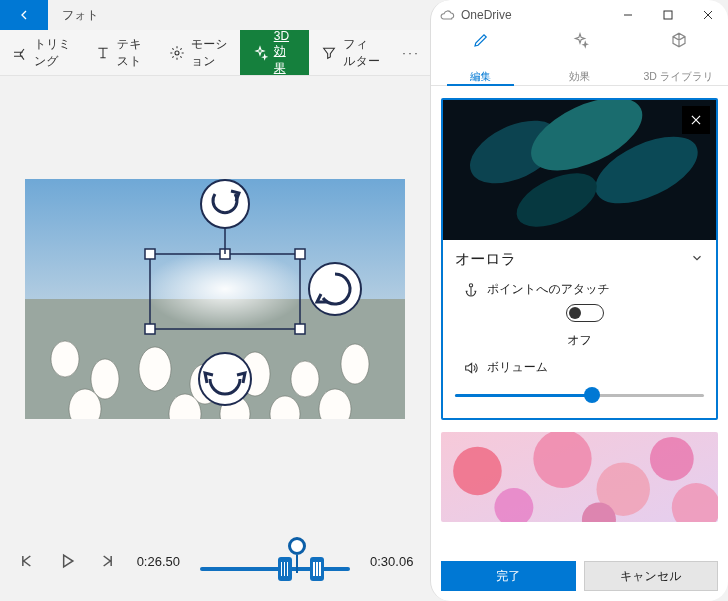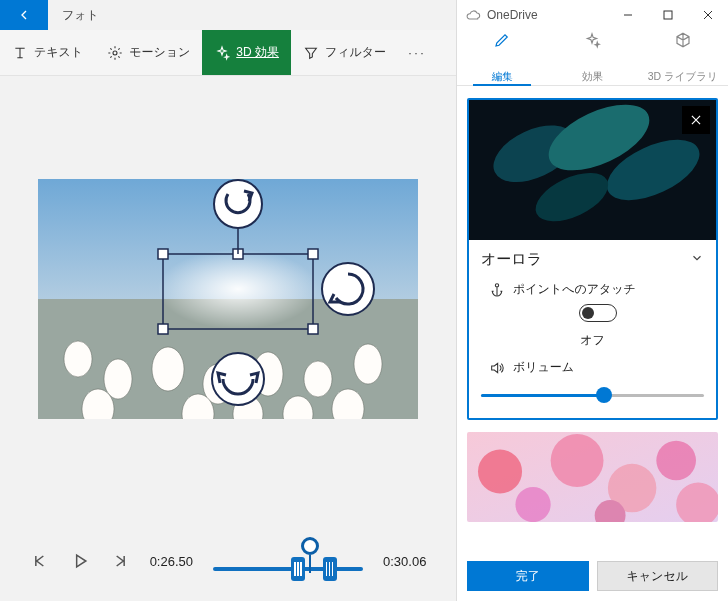--- a/index.html
+++ b/index.html
@@ -27,21 +27,21 @@
 .tl-btn svg { width: 100%; height: 100%; }
 .tl-time { font-size: 13px; }
 .tl-track { position: relative; width: 150px; height: 40px; }
 .tl-track .baseline { position: absolute; top: 26px; left: 0; right: 0; height: 4px; background: #1070c0; border-radius: 2px; }
 .tl-track .grip { position: absolute; top: 16px; width: 14px; height: 24px; background: #1070c0; border-radius: 3px; display: flex; align-items: center; justify-content: center; }
 .tl-track .grip .bars { width: 8px; height: 14px; background: repeating-linear-gradient(90deg,#fff 0 1.5px,#1070c0 1.5px 3px); }
 .tl-track .head { position: absolute; top: -4px; width: 18px; height: 18px; border: 3px solid #0c5fa8; border-radius: 50%; background: #fff; }
 .tl-track .stem { position: absolute; top: 14px; width: 2px; height: 18px; background: #0c5fa8; }
 
 
-.right { width: 272px; background: #fff; display: flex; flex-direction: column; border-left: 1px solid #ddd; }
+.right { width: 298px; background: #fff; display: flex; flex-direction: column; border-left: 1px solid #ddd; border-radius: 20px; }
 .r-titlebar { height: 30px; display: flex; align-items: center; font-size: 12px; color: #555; }
 .r-titlebar .cloud { width: 16px; height: 16px; margin-left: 8px; color: #888; }
 .r-titlebar .cloud svg { width: 16px; height: 16px; }
 .r-titlebar .one { margin-left: 6px; }
 .win-btns { margin-left: auto; display: flex; }
 .win-btn { width: 40px; height: 30px; display: flex; align-items: center; justify-content: center; font-size: 12px; color: #333; }
 .win-btn svg { width: 10px; height: 10px; }
 
 .r-tabs { height: 56px; display: flex; border-bottom: 1px solid #e3e3e3; }
 .r-tab { flex: 1; display: flex; flex-direction: column; align-items: center; justify-content: center; gap: 21px; font-size: 10.5px; color: #888; cursor: pointer; position: relative; }
@@ -87,20 +87,26 @@
     <div class="titlebar">
       <div class="back-btn">
         <svg viewBox="0 0 24 24" width="16" height="16" fill="none" stroke="currentColor" stroke-width="2">
             <path d="M15 6l-6 6 6 6"></path>
           </svg>
       </div>
       <div class="app-title">フォト</div>
     </div>
 
     <div class="toolbar">
+      <div class="tool">
+        <span class="ico"><svg viewBox="0 0 24 24" fill="none" stroke="currentColor" stroke-width="1.6">
+              <path d="M3 17h13M3 11h13M18 6l-6 8M18 22l-6-8"></path>
+            </svg></span>
+        <span>トリミング</span>
+      </div>
       <div class="tool">
         <span class="ico"><svg viewBox="0 0 24 24" fill="none" stroke="currentColor" stroke-width="1.6">
               <path d="M5 5h14M12 5v14M8 19h8"></path>
             </svg></span>
         <span>テキスト</span>
       </div>
       <div class="tool">
         <span class="ico"><svg viewBox="0 0 24 24" fill="none" stroke="currentColor" stroke-width="1.6">
               <circle cx="12" cy="12" r="3"></circle>
               <path d="M12 2v3M12 19v3M2 12h3M19 12h3M5 5l2 2M17 17l2 2M5 19l2-2M17 7l2-2"></path>

